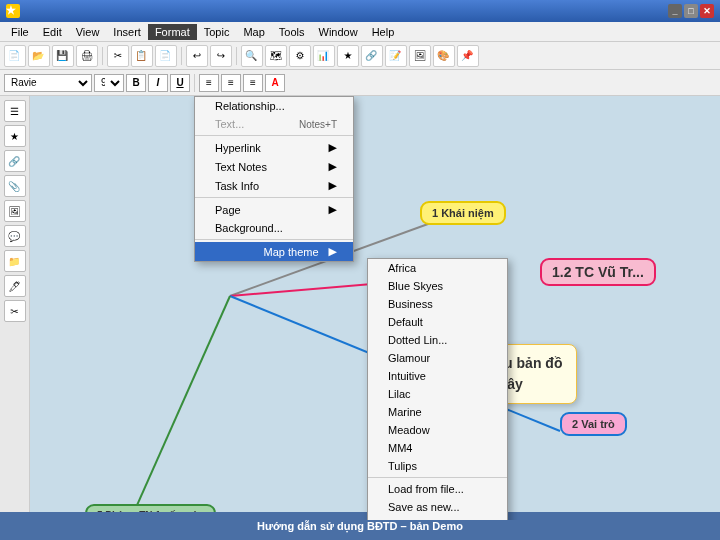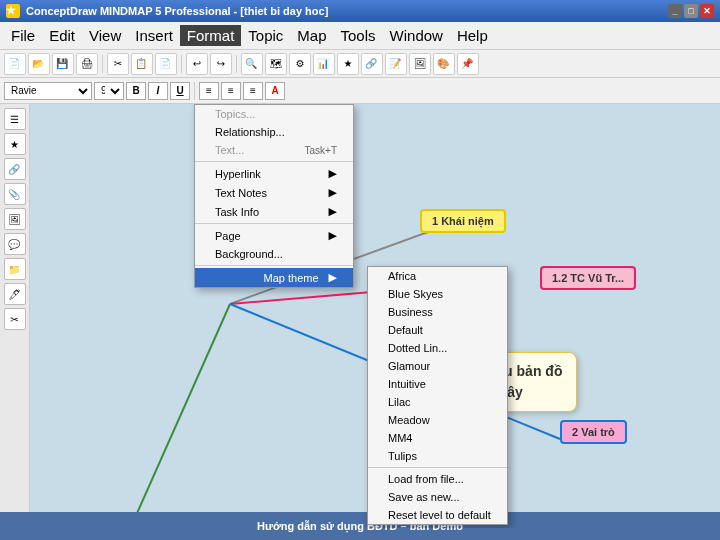--- a/index.html
+++ b/index.html
@@ -46,26 +46,26 @@
       line-height: 14px;
       font-size: 9px;
     }
     .win-min { background: #666; }
     .win-max { background: #888; }
     .win-close { background: #cc3333; }
 
     
     #menu-bar {
       background: #f0f0f0;
-      height: 28px;
+      height: 20px;
       display: flex;
       align-items: center;
       padding: 0 4px;
       border-bottom: 1px solid #ccc;
-      font-size: 15px;
+      font-size: 11px;
     }
     .menu-item {
       padding: 2px 7px;
       cursor: pointer;
       position: relative;
     }
     .menu-item:hover, .menu-item.active {
       background: #404040;
       color: white;
     }
@@ -165,21 +165,21 @@
     #canvas {
       flex: 1;
       background: #c8dce8;
       position: relative;
       overflow: hidden;
     }
 
     
     .node-box {
       position: absolute;
-      border-radius: 4px;
+      border-radius: 9px;
       display: flex;
       align-items: center;
       justify-content: center;
       font-size: 11px;
       font-weight: bold;
       padding: 4px 10px;
       white-space: nowrap;
     }
 
     .node-yellow {
@@ -283,21 +283,20 @@
       z-index: 101;
       min-width: 130px;
       font-size: 11px;
     }
   </style>
 </head>
 <body>
 
 <div id="title-bar">
   <span class="icon">★</span>
-  <span>ConceptDraw MINDMAP 5 Professional - [thiet bi day hoc]</span>
   <div class="window-controls">
     <span class="win-min">_</span>
     <span class="win-max">□</span>
     <span class="win-close">✕</span>
   </div>
 </div>
 
 <div id="menu-bar">
   <div class="menu-item">File</div>
   <div class="menu-item">Edit</div>
@@ -373,44 +372,41 @@
 
       <line x1="200" y1="200" x2="420" y2="120" stroke="#888" stroke-width="2"></line>
       <line x1="200" y1="200" x2="460" y2="178" stroke="#e91e63" stroke-width="2"></line>
       <line x1="200" y1="200" x2="530" y2="335" stroke="#1976d2" stroke-width="2"></line>
       <line x1="200" y1="200" x2="100" y2="425" stroke="#388e3c" stroke-width="2"></line>
     </svg>
 
     <div class="node-box node-yellow" style="top:105px;left:390px;">
       <span>1  Khái niệm</span>
     </div>
-    <div class="node-box node-pink" style="top:162px;left:510px;font-size:11px;justify-content:flex-end;">
+    <div class="node-box node-pink" style="top:162px;left:510px;font-size:14px;justify-content:flex-end;">
       <span>1.2  TC Vũ Tr...</span>
     </div>
     <div class="node-box node-blue" style="top:316px;left:530px;">
       <span>2  Vai trò</span>
     </div>
     <div class="node-box node-green" style="top:408px;left:55px;font-size:10px;">
       <span>5  Phòng TN 1 số nước</span>
     </div>
 
     <div class="tooltip-box" style="top:248px;left:400px;">
       <span>Chọn kiểu bản đồ<br>ở đây</span>
     </div>
 
     <div class="dropdown" style="top:0px;left:164px;">
-      <div class="dropdown-item disabled">
-        <span>Topics...</span>
-      </div>
       <div class="dropdown-item">
         <span>Relationship...</span>
       </div>
       <div class="dropdown-item disabled">
         <span>Text...</span>
-        <span class="shortcut">Task+T</span>
+        <span class="shortcut">Notes+T</span>
       </div>
       <div class="dropdown-separator"></div>
       <div class="dropdown-item">
         <span>Hyperlink</span>
         <span class="arrow">▶</span>
       </div>
       <div class="dropdown-item">
         <span>Text Notes</span>
         <span class="arrow">▶</span>
       </div>
@@ -452,20 +448,23 @@
       <div class="dropdown-item">
           <span>Glamour</span>
         </div>
       <div class="dropdown-item">
           <span>Intuitive</span>
         </div>
       <div class="dropdown-item">
           <span>Lilac</span>
         </div>
       <div class="dropdown-item">
+          <span>Marine</span>
+        </div>
+      <div class="dropdown-item">
           <span>Meadow</span>
         </div>
       <div class="dropdown-item">
           <span>MM4</span>
         </div>
       <div class="dropdown-item">
           <span>Tulips</span>
         </div>
       <div class="dropdown-separator"></div>
       <div class="dropdown-item">

